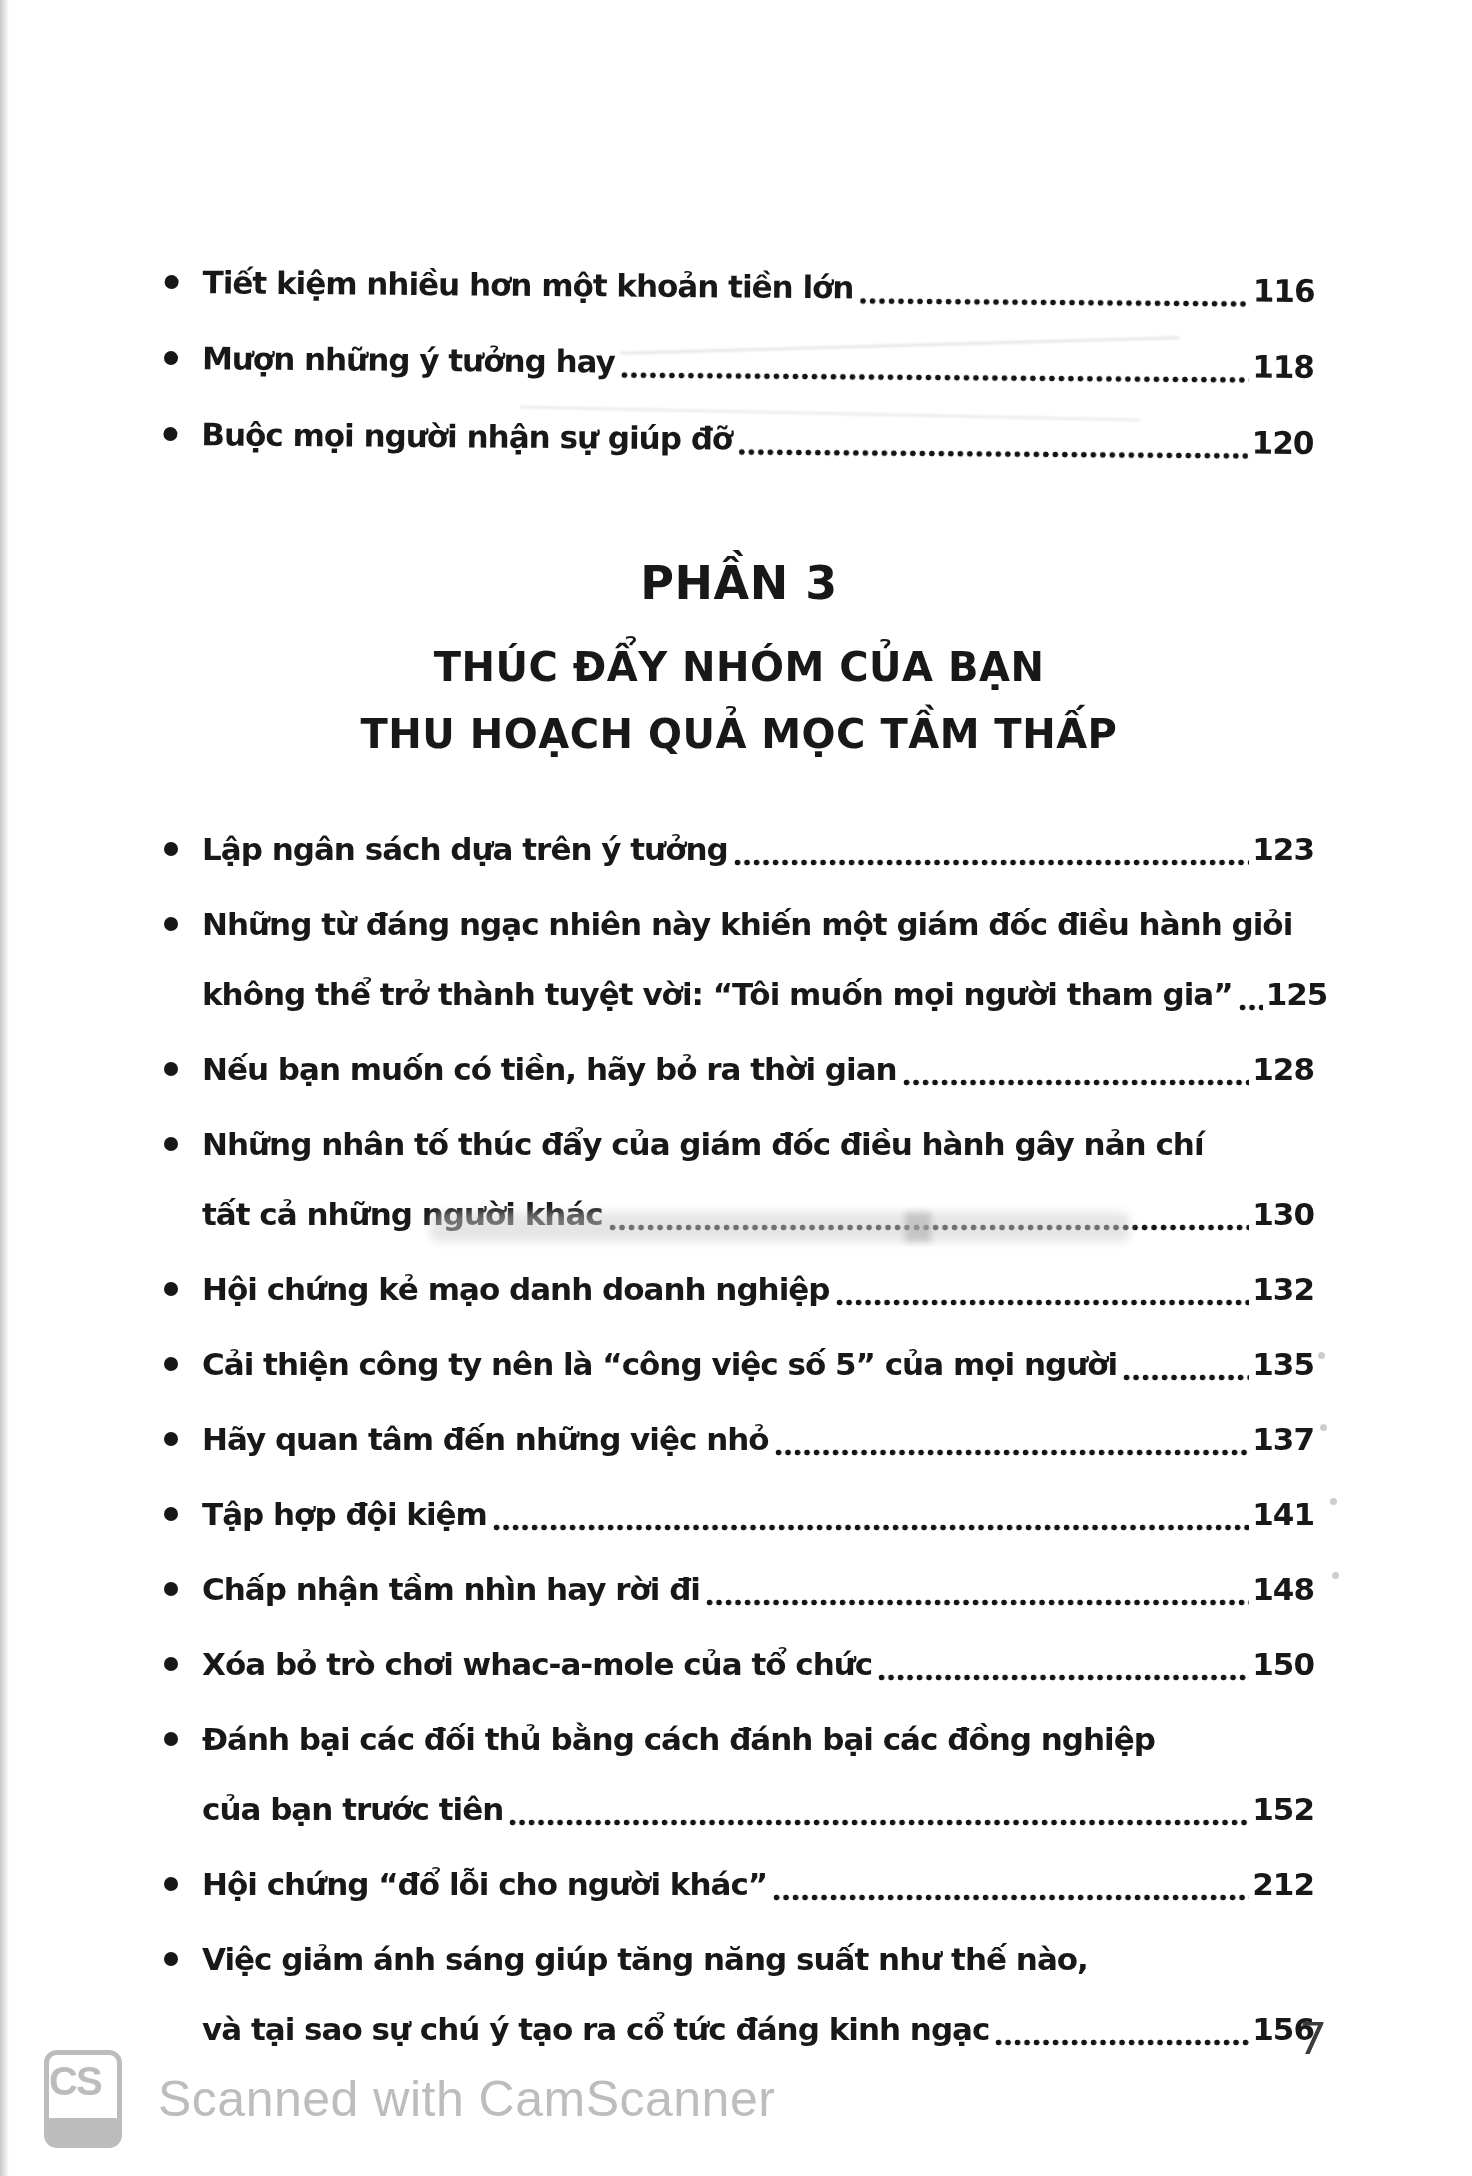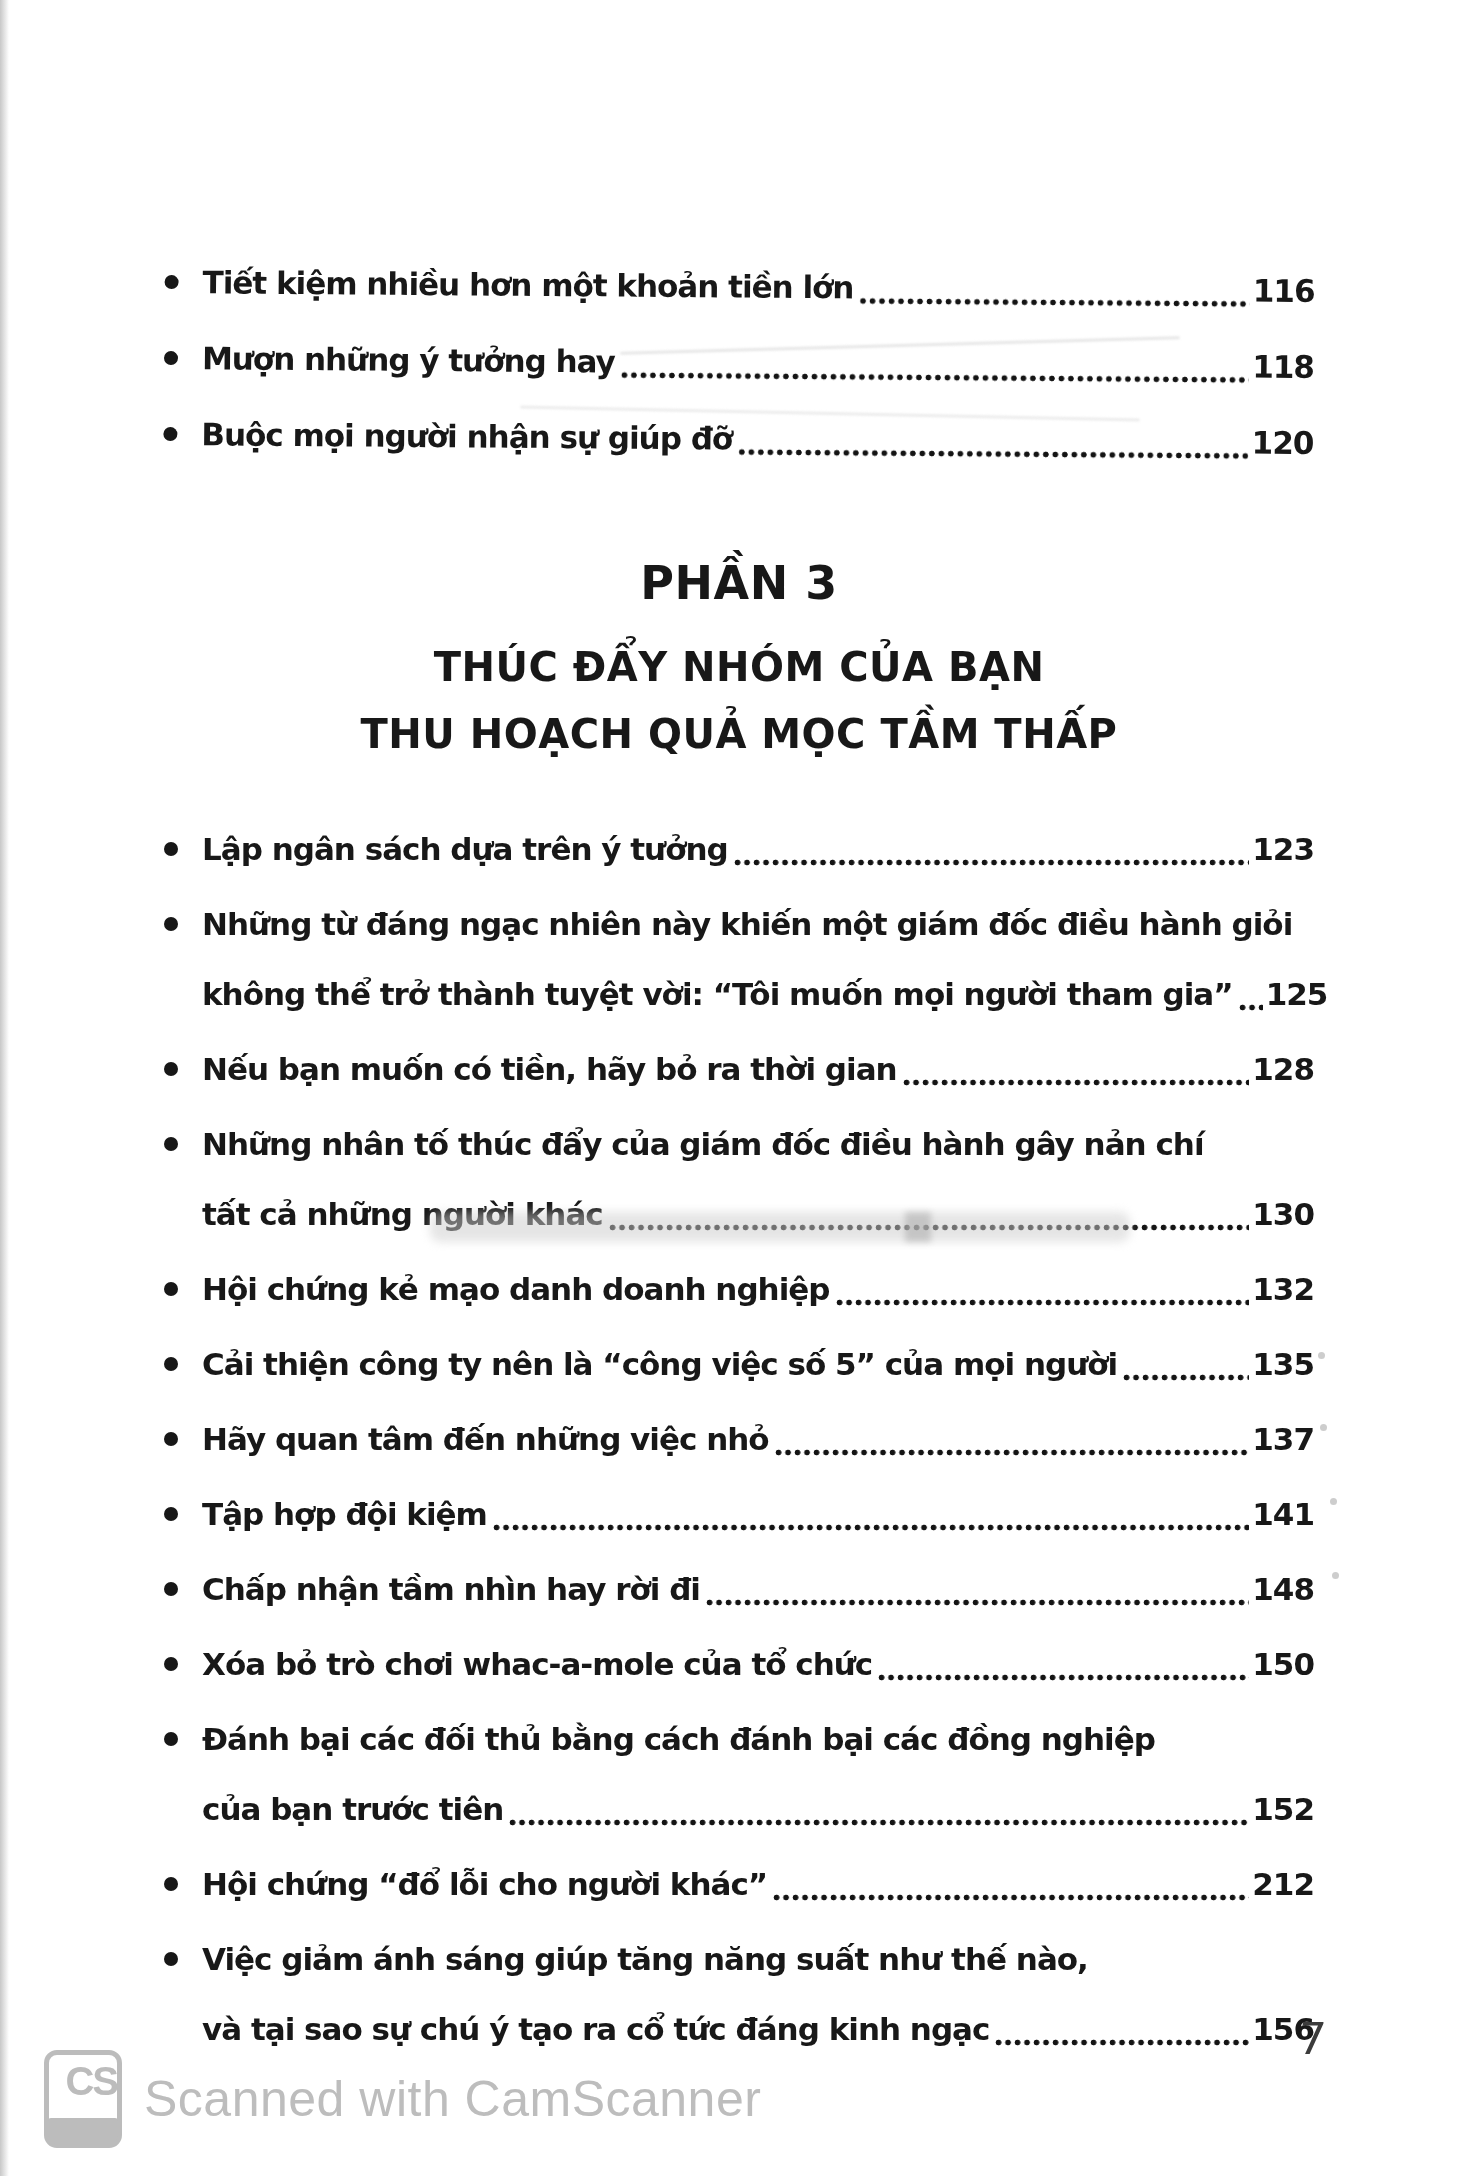--- a/index.html
+++ b/index.html
@@ -46,25 +46,25 @@
   .kicker{font-size:46px;font-weight:700;letter-spacing:0.5px;}
   .section-title{font-size:40px;font-weight:700;line-height:67px;margin-top:24px;letter-spacing:0.5px;}
   .toc-main{margin-top:46px;}
   
   .footer{
     position:absolute;left:44px;bottom:28px;display:flex;align-items:center;
     color:#bcbcbc;font-family:"Liberation Sans","DejaVu Sans",sans-serif;
   }
   .cs-logo{position:relative;flex:none;width:78px;height:98px;
     border:5px solid #bcbcbc;border-radius:13px;box-sizing:border-box;}
-  .cs-label{position:absolute;top:4px;left:0;right:0;text-align:right;
+  .cs-label{position:absolute;top:4px;left:0;right:0;text-align:left;
     font-size:40px;font-weight:700;color:#bcbcbc;letter-spacing:-2px;}
   .cs-foot{position:absolute;left:-1px;right:-1px;bottom:-1px;height:26px;
     background:#bcbcbc;border-radius:3px 3px 9px 9px;}
-  .scan-text{margin-left:22px;font-size:50px;font-weight:400;color:#bdbdbd;letter-spacing:0.5px;}
+  .scan-text{margin-left:36px;font-size:50px;font-weight:400;color:#bdbdbd;letter-spacing:0.5px;}
   .folio{
     position:absolute;right:146px;bottom:112px;
     font-size:44px;font-weight:400;color:#3c3c3c;transform:skewX(-4deg);
   }
   
   .artifact{position:absolute;pointer-events:none;}
   .smudge1{left:620px;top:344px;width:560px;height:3px;background:#dadada;
     opacity:.65;transform:rotate(-1.6deg);filter:blur(1px);border-radius:2px;}
   .smudge2{left:520px;top:412px;width:620px;height:3px;background:#e0e0e0;
     opacity:.6;transform:rotate(1.2deg);filter:blur(1px);border-radius:2px;}

